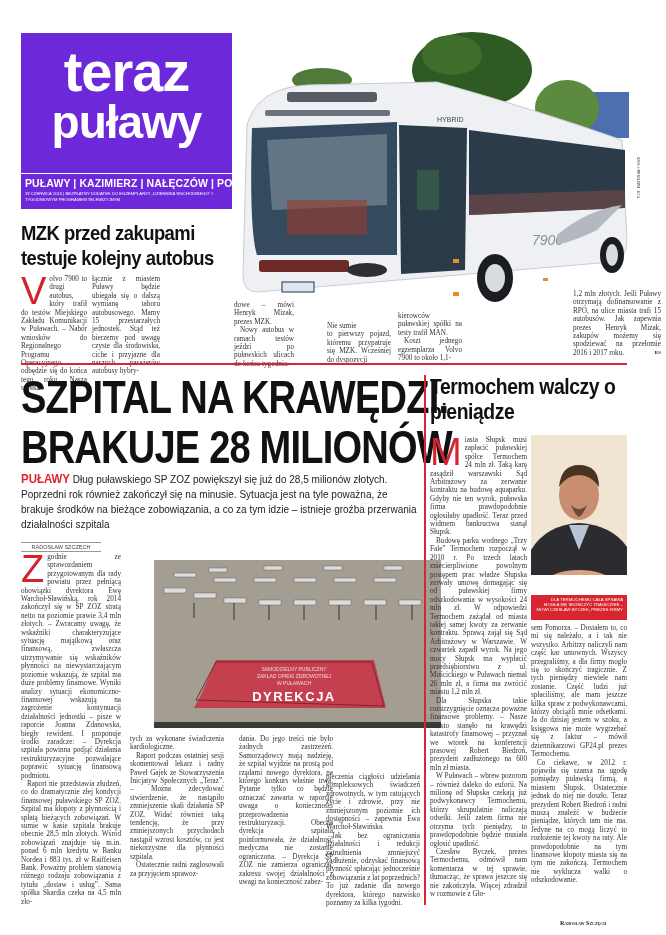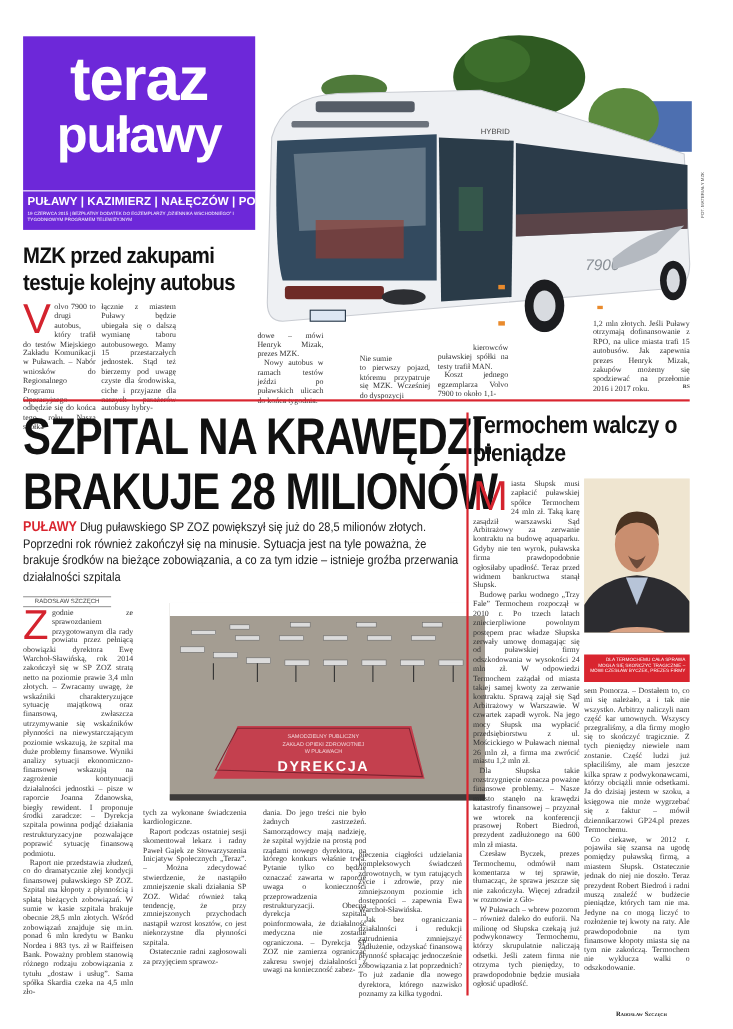--- a/index.html
+++ b/index.html
@@ -114,26 +114,26 @@
 </div>
 <div class="abs col-text" style="left:234px;top:301px;width:60px;">
   <p class="noindent">dowe – mówi Henryk Mizak, prezes MZK.</p>
   <p>Nowy autobus w ramach testów jeździ po puławskich ulicach do końca tygodnia.</p>
 </div>
 <div class="abs col-text" style="left:327px;top:322px;width:64px;">
   <p class="noindent">Nie sumie</p>
   <p class="noindent">to pierwszy pojazd, któremu przypatruje się MZK. Wcześniej do dyspozycji</p>
 </div>
 <div class="abs col-text" style="left:398px;top:312px;width:64px;">
-  <p class="noindent" style="text-align:right">kierowców</p>
+  <p class="noindent" style="">kierowców</p>
   <p class="noindent">puławskiej spółki na testy trafił MAN.</p>
   <p>Koszt jednego egzemplarza Volvo 7900 to około 1,1-</p>
 </div>
 <div class="abs col-text" style="left:469px;top:290px;width:158px;">
-  <div style="margin-left:70px;width:88px;">
+  <div style="margin-left:104px;width:88px;">
     <span>1,2 mln złotych. Jeśli Puławy otrzymają dofinansowanie z RPO, na ulice miasta trafi 15 autobusów. Jak zapewnia prezes Henryk Mizak, zakupów możemy się spodziewać na przełomie 2016 i 2017 roku.</span>
     <span class="end-mark">RS</span>
   </div>
 </div>
 
 <div class="abs red-rule" style="left:21px;top:363px;width:606px;"></div>
 
 <div id="big-title" class="abs">
   <div>SZPITAL NA KRAWĘDZI.</div>
   <div>BRAKUJE 28 MILIONÓW</div>
@@ -208,22 +208,22 @@
 </div>
 
 <div id="vline" class="abs"></div>
 
 <div id="term-title" class="abs">Termochem walczy o pieniądze</div>
 
 <div class="abs col-text" style="left:430px;top:436px;width:97px;height:490px;overflow:hidden;">
   <p class="noindent"><span class="dropcap">M</span><span>iasta Słupsk musi zapłacić puławskiej spółce Termochem 24 mln zł. Taką karę zasądził warszawski Sąd Arbitrażowy za zerwanie kontraktu na budowę aquaparku. Gdyby nie ten wyrok, puławska firma prawdopodobnie ogłosiłaby upadłość. Teraz przed widmem bankructwa stanął Słupsk.</span></p>
   <p>Budowę parku wodnego „Trzy Fale” Termochem rozpoczął w 2010 r. Po trzech latach zniecierpliwione powolnym postępem prac władze Słupska zerwały umowę domagając się od puławskiej firmy odszkodowania w wysokości 24 mln zł. W odpowiedzi Termochem zażądał od miasta takiej samej kwoty za zerwanie kontraktu. Sprawą zajął się Sąd Arbitrażowy w Warszawie. W czwartek zapadł wyrok. Na jego mocy Słupsk ma wypłacić przedsiębiorstwu z ul. Mościckiego w Puławach niemal 26 mln zł, a firma ma zwrócić miastu 1,2 mln zł.</p>
   <p>Dla Słupska takie rozstrzygnięcie oznacza poważne finansowe problemy. – Nasze miasto stanęło na krawędzi katastrofy finansowej – przyznał we wtorek na konferencji prasowej Robert Biedroń, prezydent zadłużonego na 600 mln zł miasta.</p>
+  <p>W Puławach – wbrew pozorom – również daleko do euforii. Na milionę od Słupska czekają już podwykonawcy Termochemu, którzy skrupulatnie naliczają odsetki. Jeśli zatem firma nie otrzyma tych pieniędzy, to prawdopodobnie będzie musiała ogłosić upadłość.</p>
   <p>Czesław Byczek, prezes Termochemu, odmówił nam komentarza w tej sprawie, tłumacząc, że sprawa jeszcze się nie zakończyła. Więcej zdradził w rozmowie z Gło-</p>
-  <p>W Puławach – wbrew pozorom – również daleko do euforii. Na milionę od Słupska czekają już podwykonawcy Termochemu, którzy skrupulatnie naliczają odsetki. Jeśli zatem firma nie otrzyma tych pieniędzy, to prawdopodobnie będzie musiała ogłosić upadłość.</p>
 </div>
 
 <div id="man-photo" class="abs">
   <svg width="96" height="160" viewBox="0 0 96 160">
     <rect width="96" height="160" fill="#efe5d0"></rect>
     <path d="M0 160 L0 115 Q15 90 48 88 Q81 90 96 112 L96 160 Z" fill="#2c2c30"></path>
     <path d="M38 90 L48 115 L58 90 Z" fill="#b7c4d8"></path>
     <ellipse cx="48" cy="60" rx="20" ry="25" fill="#c98e6f"></ellipse>
     <path d="M28 52 Q30 30 48 30 Q68 30 68 52 Q60 40 48 40 Q36 40 28 52 Z" fill="#4a3322"></path>
     <path d="M40 70 Q48 78 56 70 Q52 80 48 82 Q44 80 40 70 Z" fill="#6b4a3a"></path>

